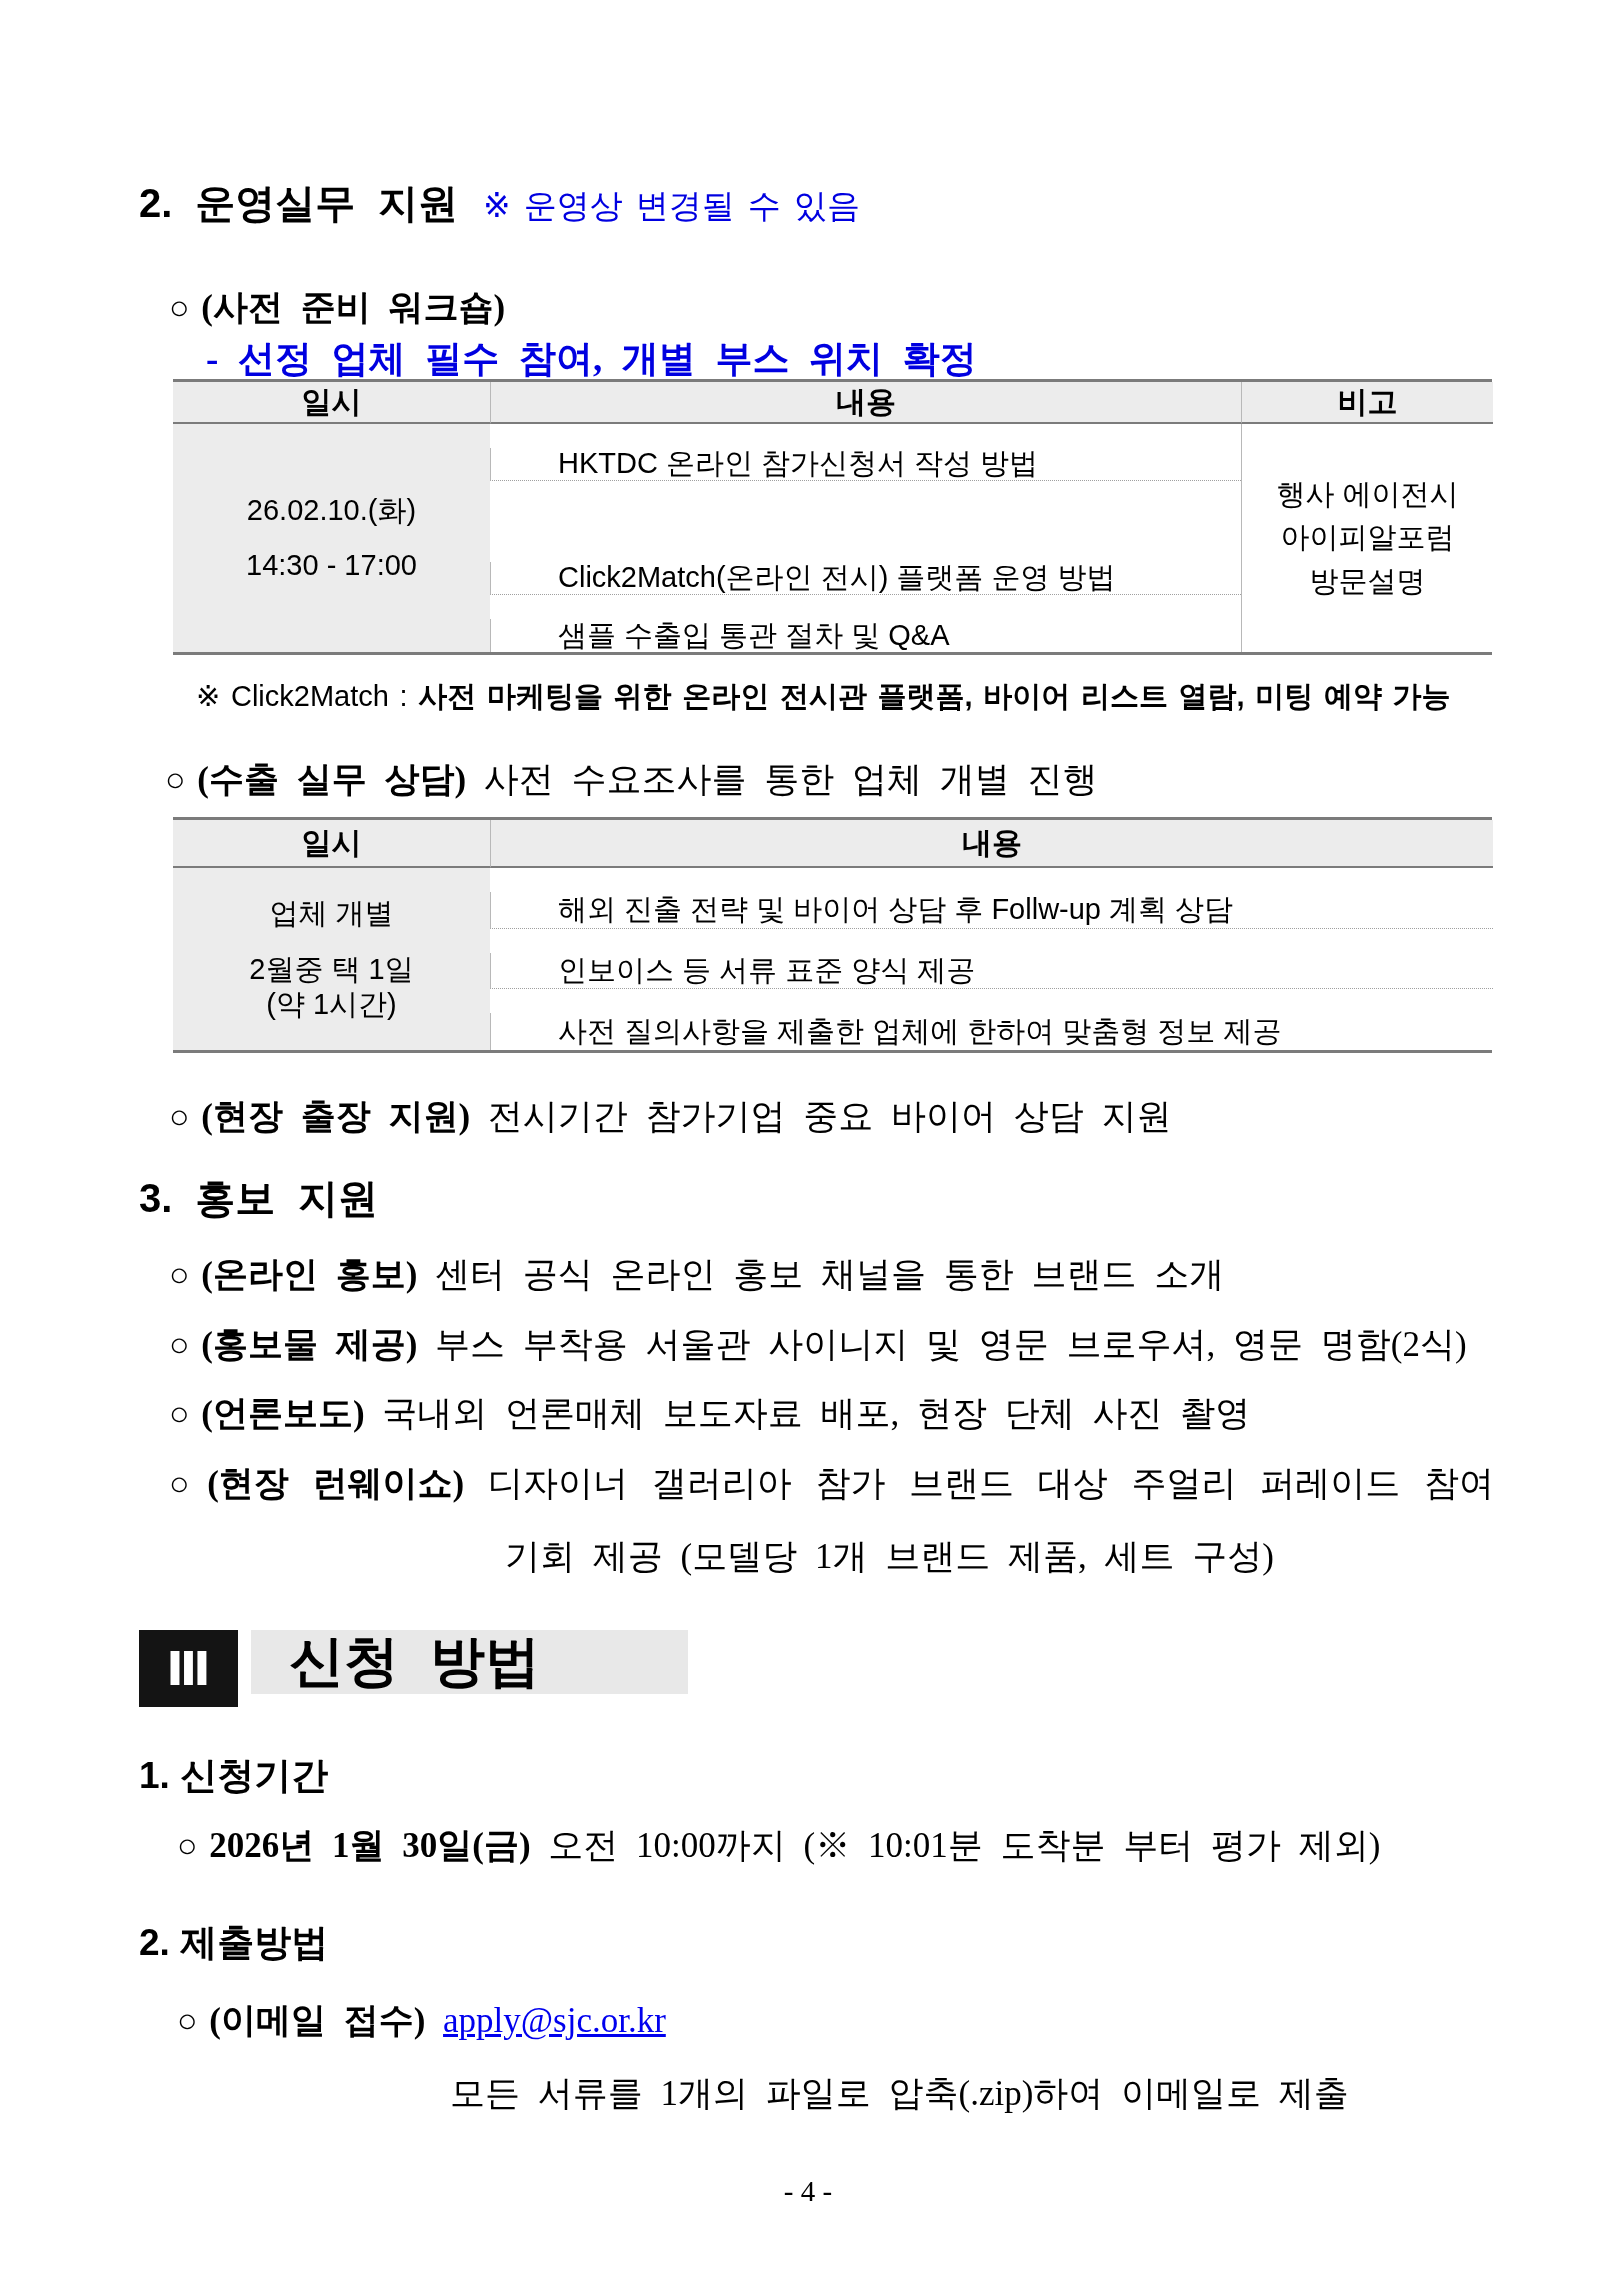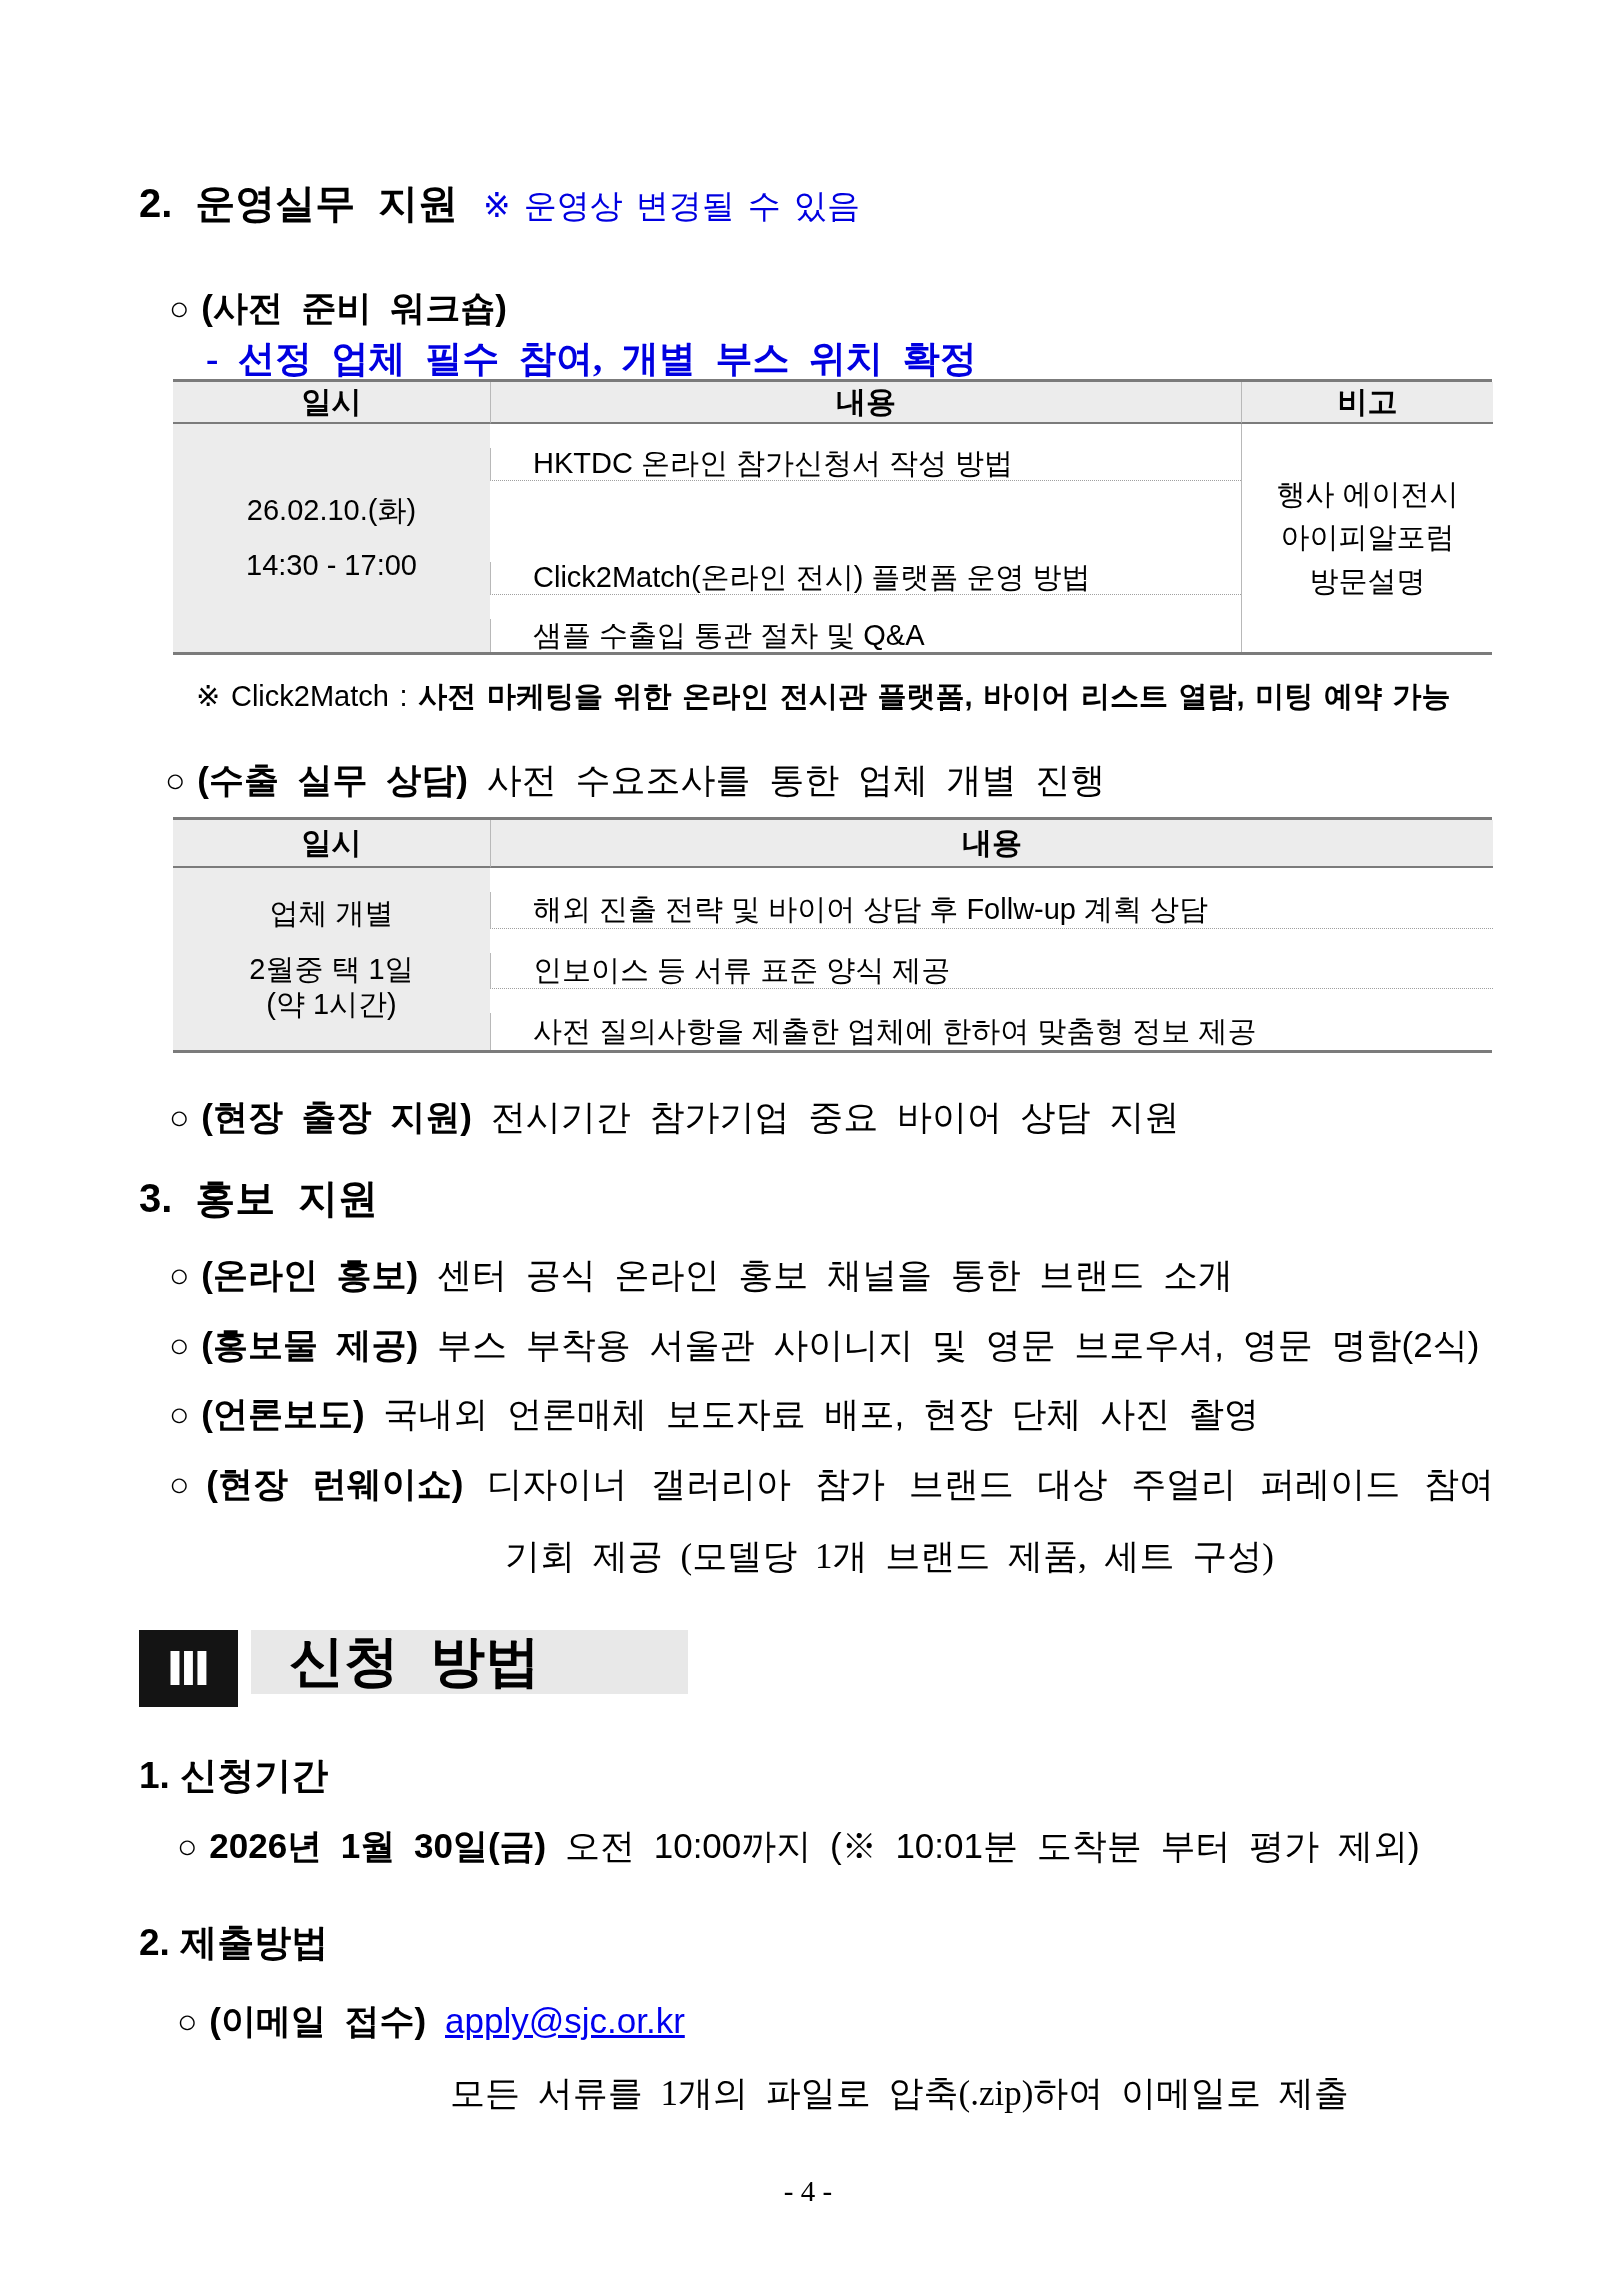--- a/index.html
+++ b/index.html
@@ -23,21 +23,21 @@
     font-family:var(--sans);font-weight:700;font-size:40px;line-height:1.1;
     word-spacing:11.7px;white-space:nowrap;display:flex;align-items:baseline;
   }
   .h-note{
     font-family:var(--sans);font-weight:400;font-size:33px;color:var(--blue);
     margin-left:25px;word-spacing:3.9px;
   }
   
   .bullet{
     font-size:35px;line-height:1.25;word-spacing:9px;white-space:nowrap;
-    font-family:Liberation Sans, sans-serif;
+    font-family:Liberation Serif, serif;
   }
   .bullet .mark{margin-right:11.7px;font-size:34px;}
   .bullet .b{font-weight:700;}
   .bullet.justify{white-space:normal;text-align:justify;text-align-last:justify;}
   .dashnote{
     font-size:37px;font-weight:700;color:var(--blue);word-spacing:10.4px;
     white-space:nowrap;font-family:var(--serif);
   }
   .cont-line{font-size:35px;word-spacing:9px;white-space:nowrap;}
   
@@ -52,21 +52,21 @@
     display:flex;align-items:center;justify-content:center;
     font-weight:700;font-size:30px;
   }
   .vline{border-left:1.3px solid var(--border-light);}
   .datecell{
     background:var(--cell-gray);display:flex;flex-direction:column;
     justify-content:center;align-items:center;font-size:29px;line-height:1.0;
   }
   .datecell .dl{margin:13px 0;}
   .content{
-    display:flex;align-items:center;padding-left:42px;font-size:29px;
+    display:flex;align-items:center;padding-left:67px;font-size:29px;
     white-space:nowrap;
     margin-top:24px;
   }
   .content.dot{border-bottom:1.3px dotted #a0a0a0;}
   .remark{
     display:flex;flex-direction:column;justify-content:center;align-items:center;
     font-size:29px;line-height:1.5;text-align:center;
   }
   .footnote{
     font-family:var(--sans);font-size:29px;white-space:nowrap;word-spacing:2.6px;

